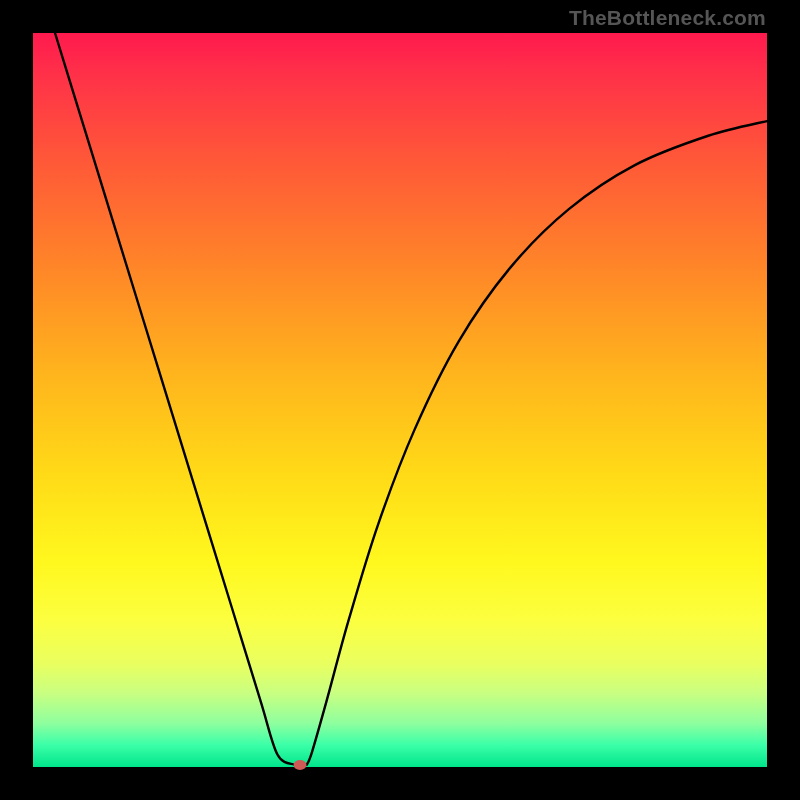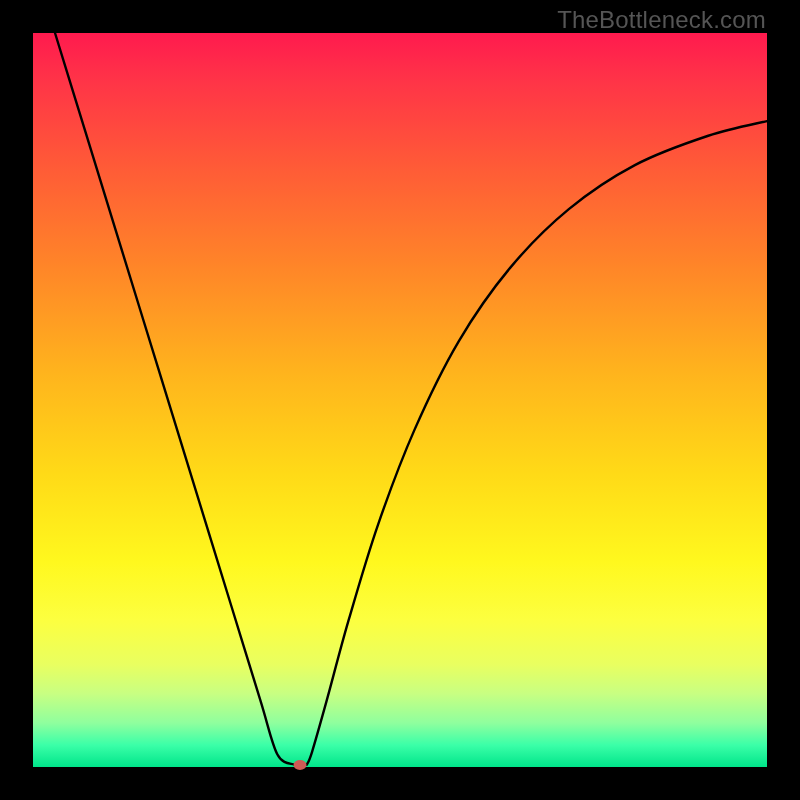--- a/index.html
+++ b/index.html
@@ -39,22 +39,22 @@
       #8fff9e 94%,
       #3bffa8 97%,
       #00e58a 100%
     );
   }
   .attribution {
     position: absolute;
     top: 6px;
     right: 34px;
     color: #555;
-    font-size: 24px;
-    font-weight: normal;
+    font-size: 21px;
+    font-weight: bold;
     letter-spacing: 0.2px;
     user-select: none;
   }
   svg.curve {
     position: absolute;
     left: 0;
     top: 0;
     width: 734px;
     height: 734px;
     overflow: visible;

